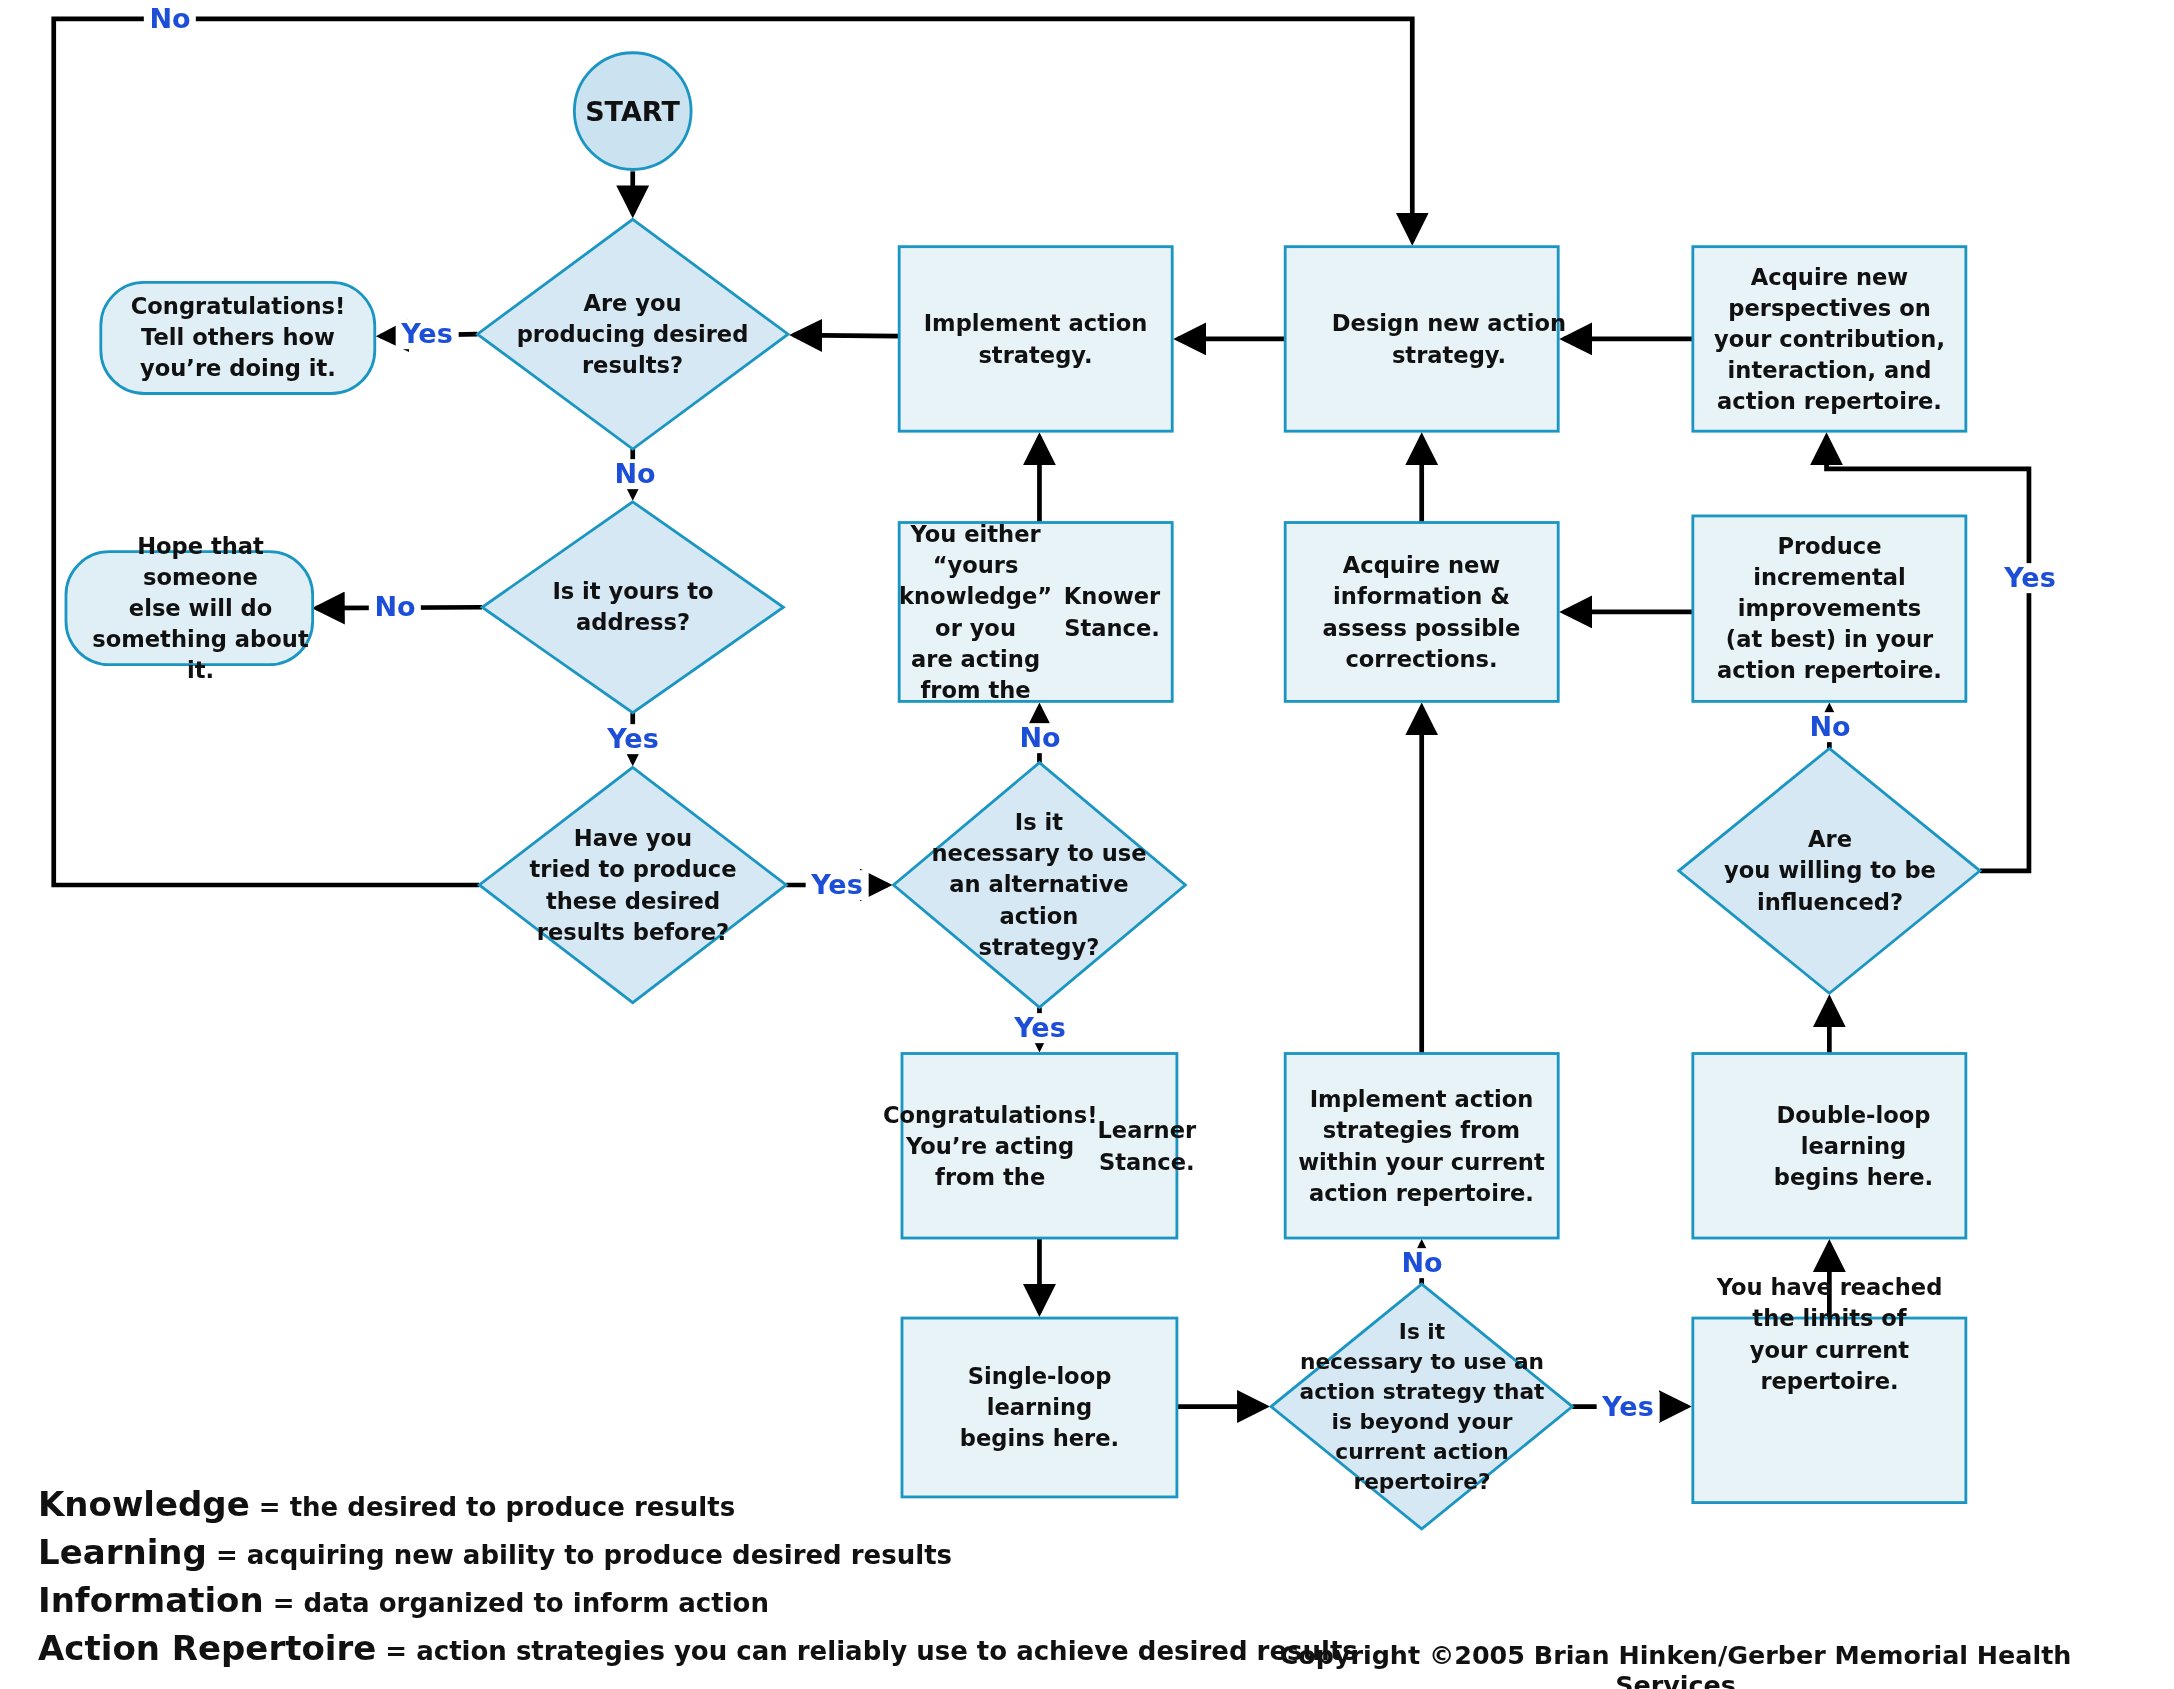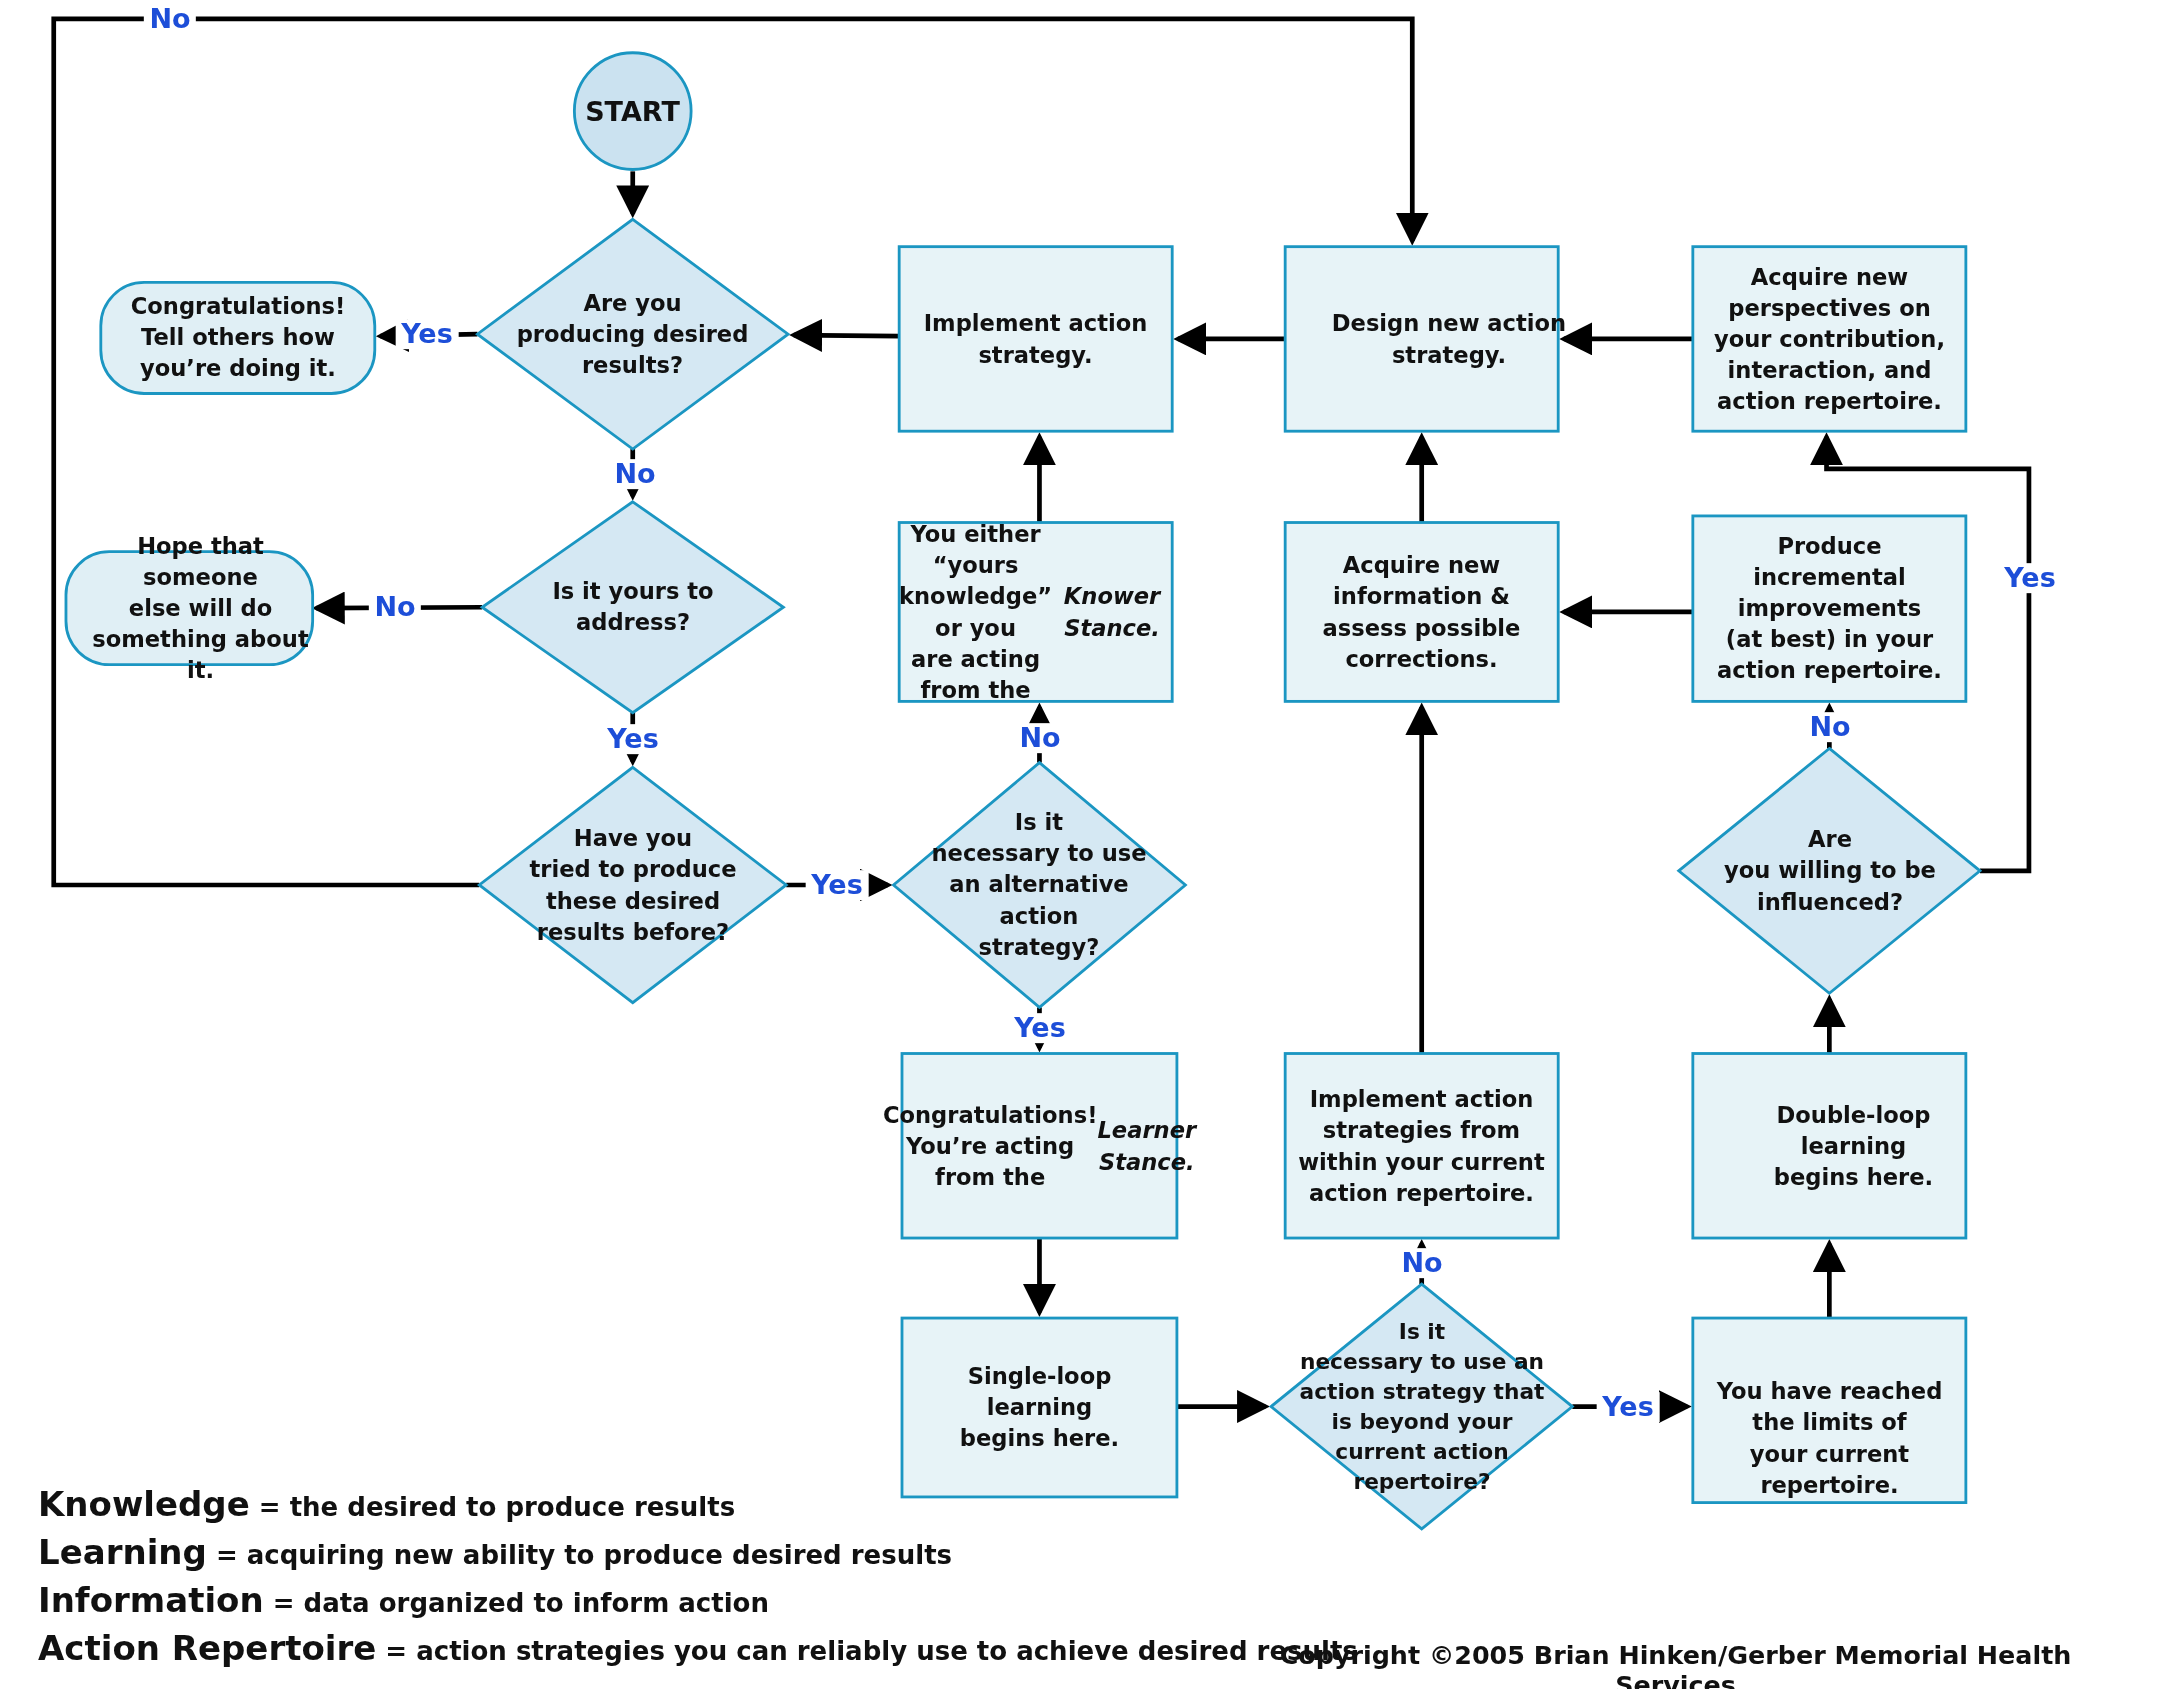--- a/index.html
+++ b/index.html
@@ -17,21 +17,21 @@
   .shape{stroke:var(--accent);stroke-width:3px;}
   .diamond{fill:var(--diamond_fill);}
   .rect{fill:var(--box_fill);}
   .rrect{fill:var(--rounded_fill);}
   .circle{fill:var(--circle_fill);}
   .wire{stroke:var(--line);stroke-width:5px;fill:none;}
   .ahead{fill:var(--line);}
   .nt{position:absolute;z-index:1;display:flex;align-items:center;justify-content:center;
       text-align:center;white-space:pre-line;color:#111;font-size:22.6px;line-height:1.38;
       font-weight:700;letter-spacing:0px;}
-  .nt .it{font-style:italic;font-weight:700;}
+  .nt .it{font-weight:700;}
   .start-label{font-size:27px;font-weight:700;}
   .lbl{position:absolute;z-index:2;transform:translate(-50%,-50%);background:#ffffff;
        padding:0 5.6px;font-size:27px;font-weight:700;color:#1d4ed8;line-height:1.1;}
   .legend-line{position:absolute;z-index:1;left:38px;color:#111;font-size:26px;white-space:nowrap;}
   .legend-line b{font-size:34px;font-weight:700;}
   .legend-line span{font-weight:700;}
   
   .legend-line span{font-weight:700;}
   .copyright{position:absolute;z-index:1;left:1252px;top:1640px;width:847px;text-align:center;
              font-size:25.4px;font-weight:700;color:#111;}
@@ -176,21 +176,21 @@
 learning
 begins here.</div>
 
   <div class="nt" style="left:1276px;top:1294px;width:292px;height:226px;font-size:21.7px;">Is it
 necessary to use an
 action strategy that
 is beyond your
 current action
 repertoire?</div>
 
-  <div class="nt" style="left:1693px;top:1346px;width:273px;height:185px;">You have reached
+  <div class="nt" style="left:1693px;top:1242px;width:273px;height:185px;">You have reached
 the limits of
 your current
 repertoire.</div>
 
   <div class="lbl" style="left:170px;top:19px;">No</div>
   <div class="lbl" style="left:427px;top:334px;">Yes</div>
   <div class="lbl" style="left:635px;top:474px;">No</div>
   <div class="lbl" style="left:395px;top:607px;">No</div>
   <div class="lbl" style="left:633px;top:739px;">Yes</div>
   <div class="lbl" style="left:837px;top:885px;">Yes</div>

